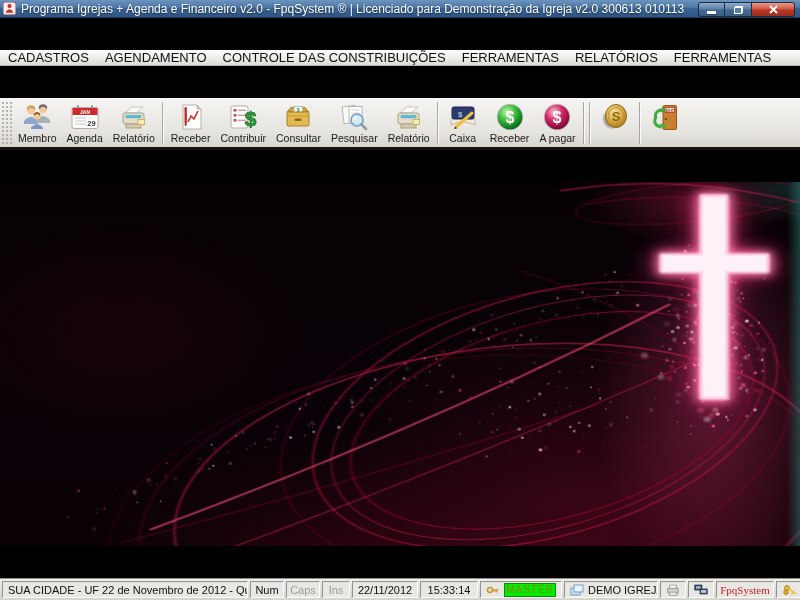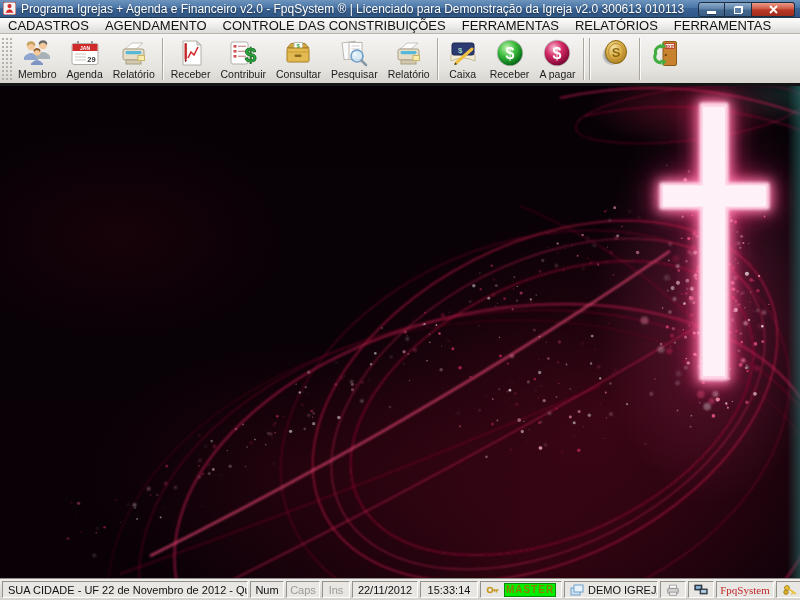--- a/index.html
+++ b/index.html
@@ -1,18 +1,18 @@
 <!DOCTYPE html>
 <html><head>
 <meta charset="utf-8">
 <style>
   * { margin:0; padding:0; box-sizing:border-box; }
   html,body { width:800px; height:600px; overflow:hidden; }
   body { font-family:"Liberation Sans", sans-serif; background:#000; }
-  .window { width:800px; height:600px; display:flex; flex-direction:column; }
+  .window { width:800px; height:600px; display:flex; flex-direction:column;gap:32px; }
 
   
   .titlebar {
     height:18px; flex:0 0 18px; position:relative;
     background:linear-gradient(#6d94bd 0%, #4a76a8 45%, #3a6394 50%, #2f5685 100%);
     display:flex; align-items:center; padding-left:3px;
     border-bottom:1px solid #1e3a57;
   }
   .titlebar .app-icon { width:13px; height:13px; margin-right:5px; flex:0 0 13px; }
   .titlebar .title-text {
@@ -75,21 +75,21 @@
   .statusbar {
     height:22px; flex:0 0 22px; display:flex; align-items:center; gap:2px;
     background:linear-gradient(#f2f0ed, #e2e0dc 40%, #d6d3ce);
     border-top:1px solid #8f8d88; padding:0 2px; font-size:11px; color:#111;
   }
   .sb-panel { height:17px; display:flex; align-items:center; padding:0 5px; white-space:nowrap;
     background:#e9e7e3; border:1px solid; border-color:#93918c #fdfdfc #fdfdfc #93918c; overflow:hidden; }
   .sb-dim { color:#9d9b96; }
   .sb-master-badge { flex:1 1 auto; height:14px; margin-left:4px; background:#00ef00;
     border:1px solid #0a8a0a; display:flex; align-items:center; justify-content:center;
-    font-size:10px; font-weight:bold; color:#8a8000; letter-spacing:1px; }
+    font-size:10px; font-weight:normal; color:#8a8000; letter-spacing:1px; }
   .sb-brand { color:#c0282a;font-family:Liberation Serif, serif; }
   .sicon { flex:0 0 auto; }
 </style>
 </head>
 <body>
 
 <div class="window">
 
   <div class="titlebar">
     <svg class="app-icon" viewBox="0 0 14 14">

